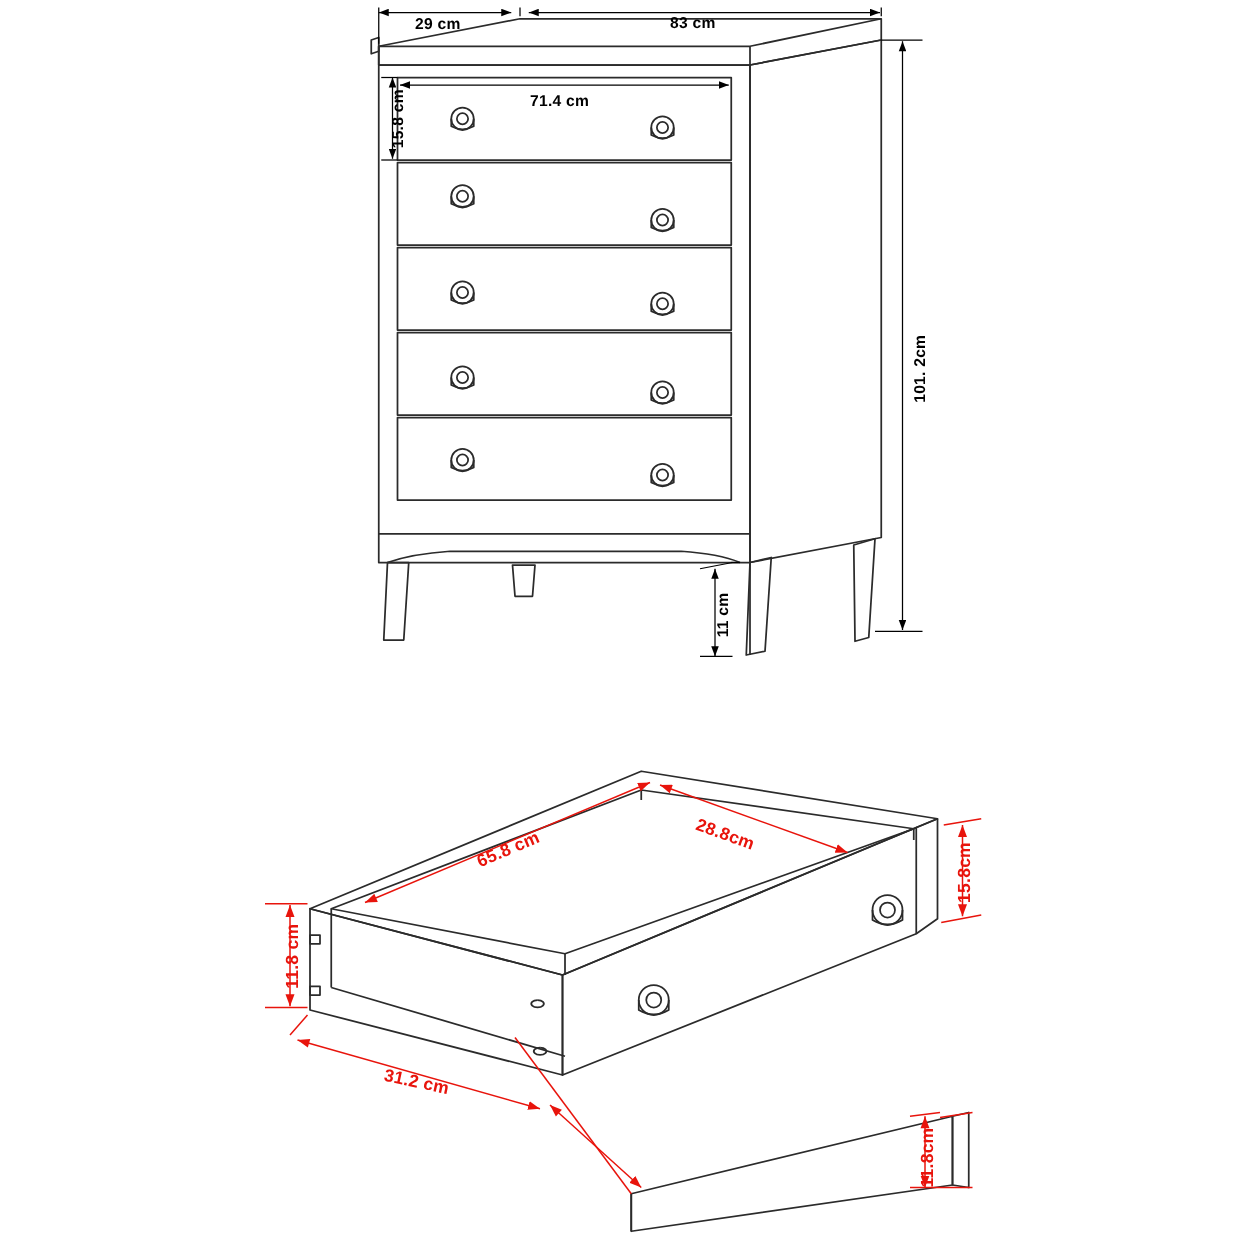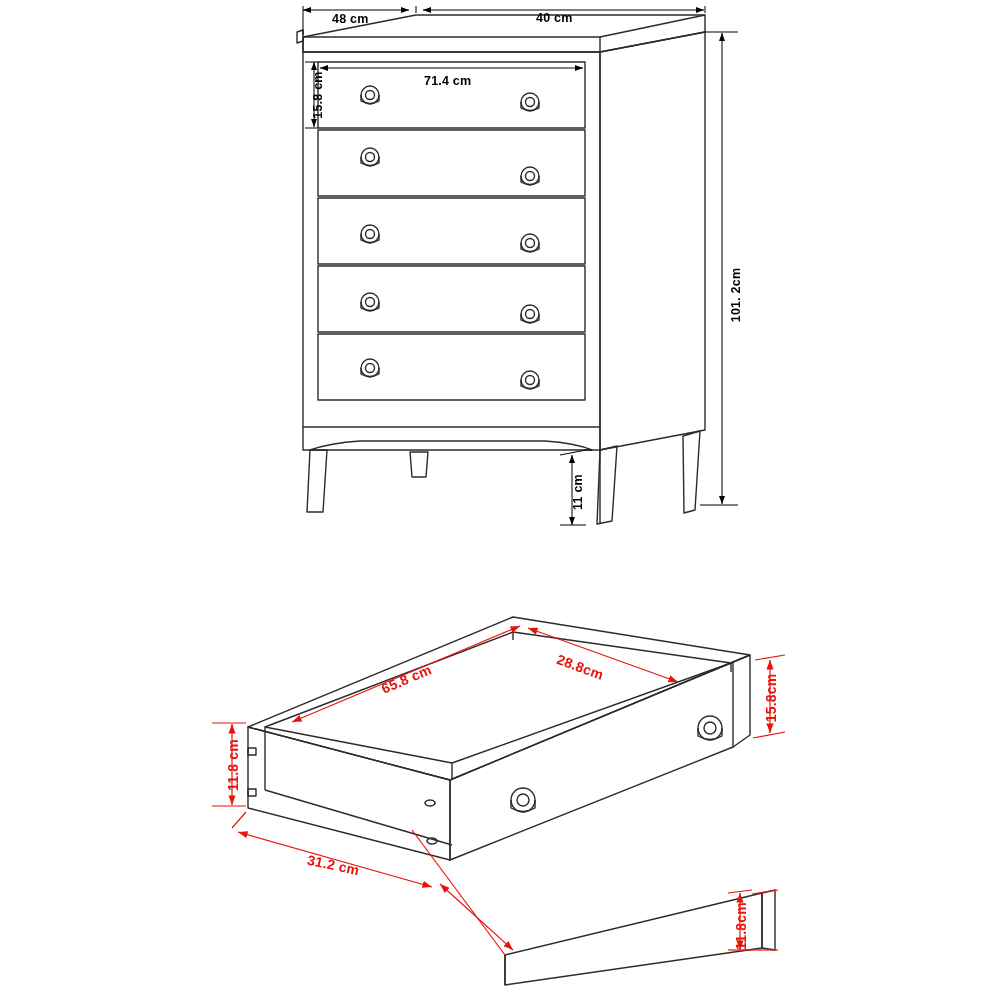--- a/index.html
+++ b/index.html
@@ -228,23 +228,23 @@
       <line x1="440" y1="884" x2="513" y2="950" marker-start="url(#arrStartR)" marker-end="url(#arrEndR)"></line>
 
       <path d="M778,890 L752,894"></path>
       <path d="M778,950 L752,950"></path>
       <line x1="740" y1="893" x2="740" y2="950" marker-start="url(#arrStartR)" marker-end="url(#arrEndR)"></line>
       <path d="M728,893 L752,890"></path>
       <path d="M728,950 L752,950"></path>
     </g>
   </svg>
 
-  <div class="dim-label" style="left:332px; top:12px;">48 cm</div>
-
-  <div class="dim-label" style="left:536px; top:11px;">40 cm</div>
+  <div class="dim-label" style="left:332px; top:12px;">29 cm</div>
+
+  <div class="dim-label" style="left:536px; top:11px;">83 cm</div>
 
   <div class="dim-label vert rot90" style="left:288px; top:88px; width:60px; text-align:center;">15.8 cm</div>
 
   <div class="dim-label" style="left:424px; top:74px;">71.4 cm</div>
 
   <div class="dim-label vert rot90" style="left:700px; top:288px; width:72px; text-align:center;">101. 2cm</div>
 
   <div class="dim-label vert rot90" style="left:556px; top:485px; width:44px; text-align:center;">11 cm</div>
 
   <div class="dim-label red" style="left:380px; top:671px; transform: rotate(-23deg);">65.8 cm</div>

